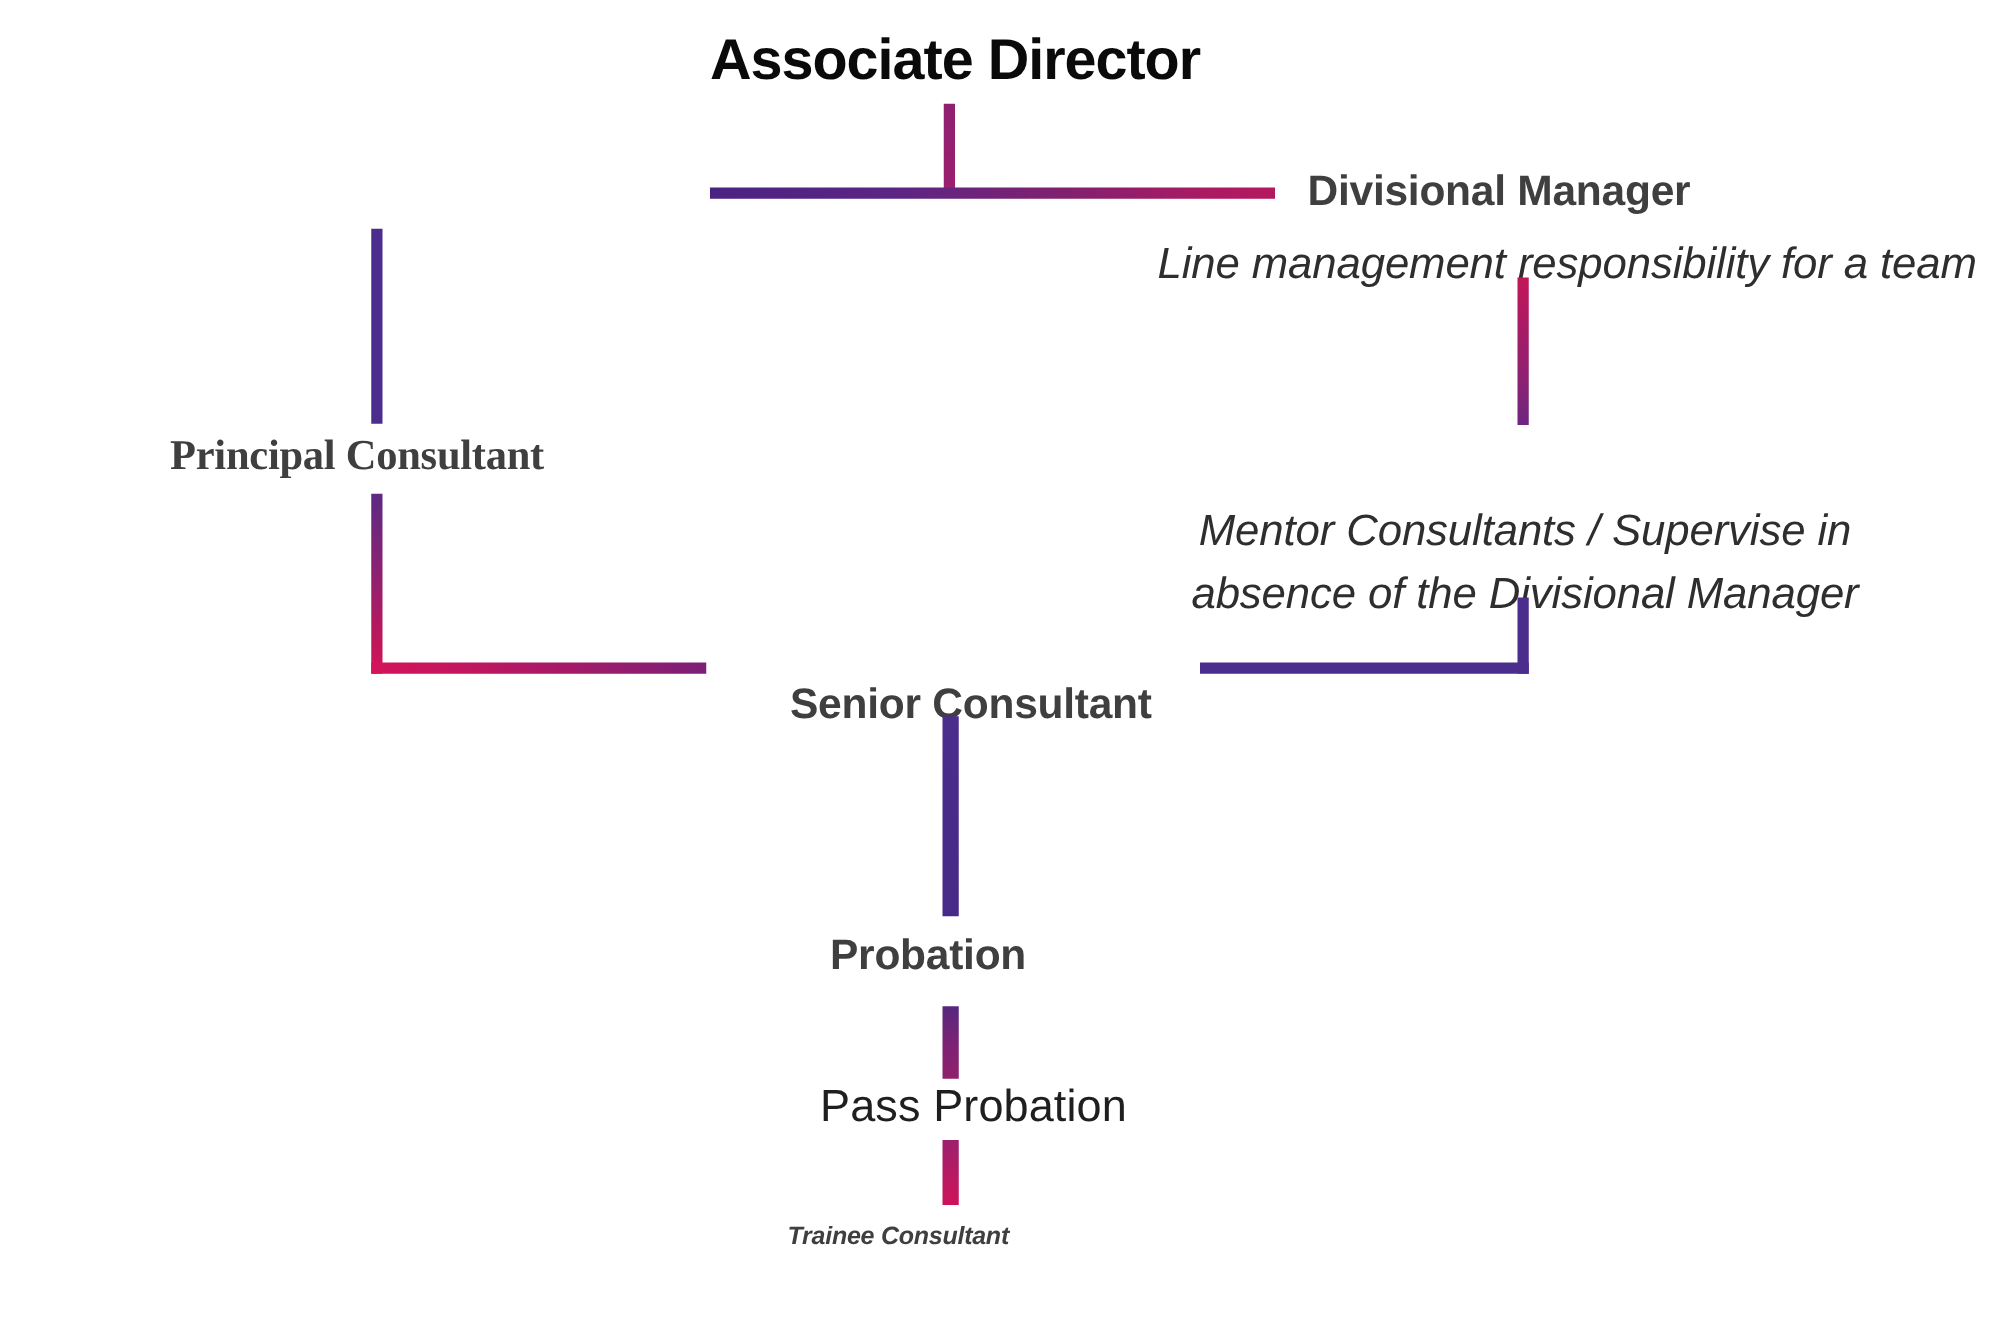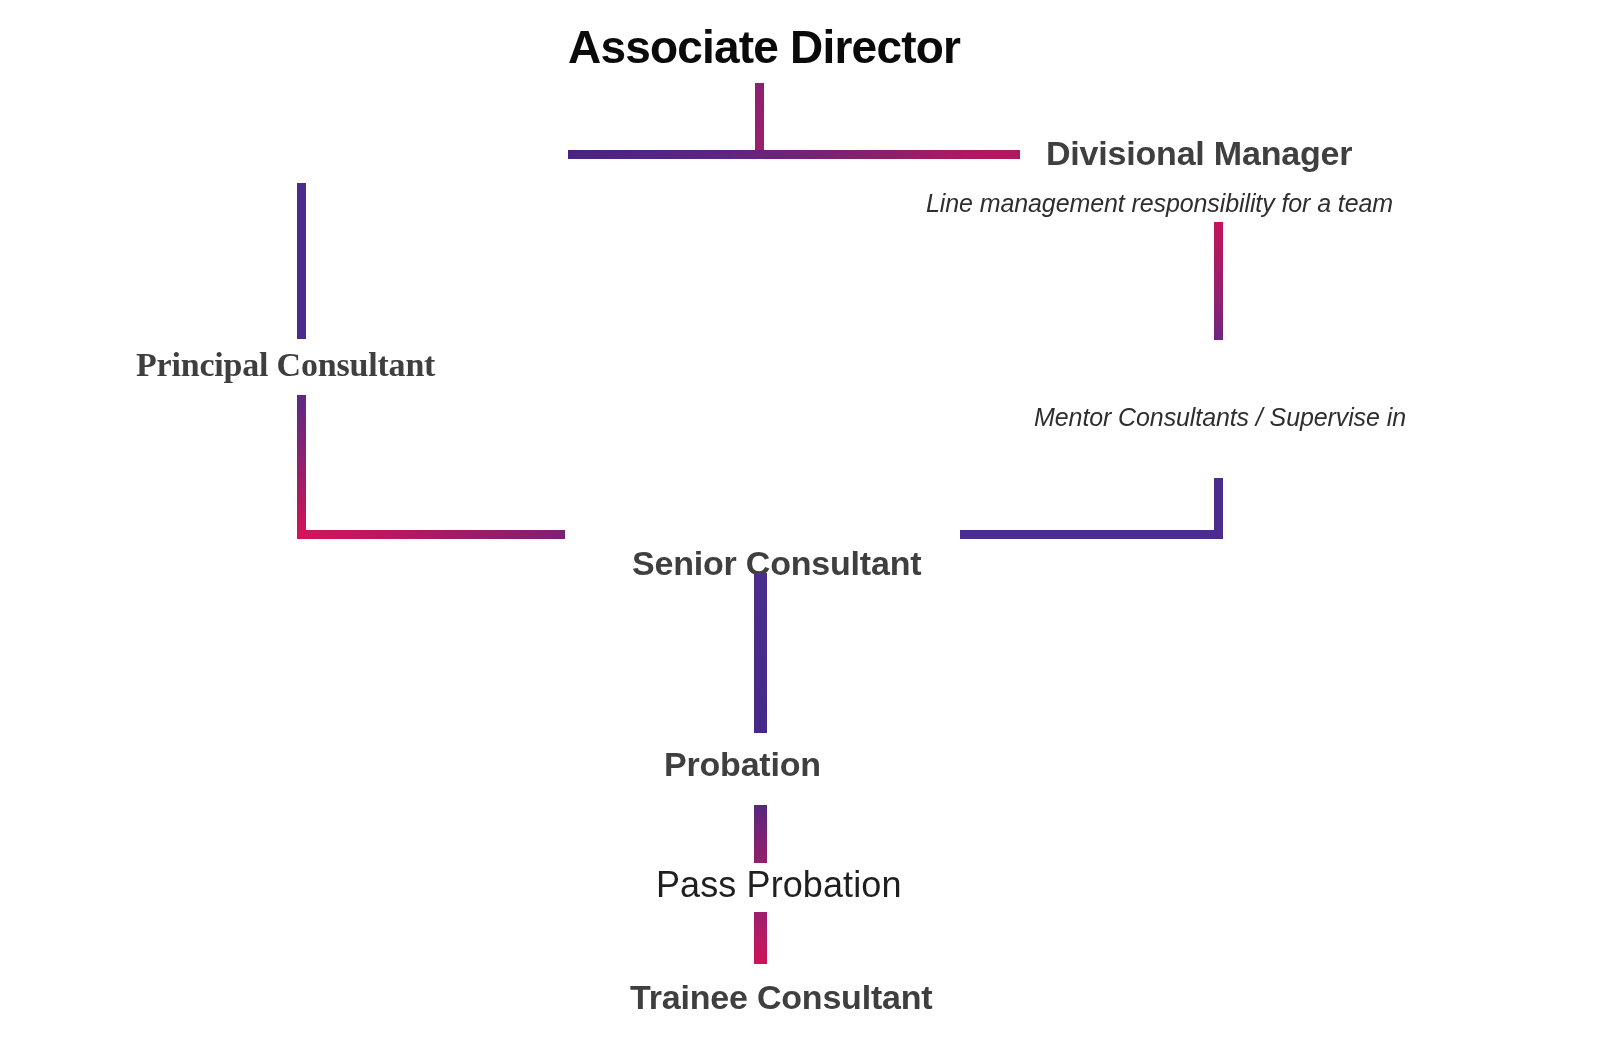--- a/index.html
+++ b/index.html
@@ -34,30 +34,31 @@
     color: #0a0a0a;
     font-size: 46px;
     letter-spacing: -0.8px;
   }
 
   .node-lg {
     font-size: 34px;
   }
 
   .node-sm {
-    font-size: 34px;
+    font-size: 20px;
+    font-style: italic;
   }
 
   .node-note {
     position: absolute;
     white-space: nowrap;
     font-style: italic;
     font-weight: normal;
     color: #2e2e2e;
-    font-size: 25px;
+    font-size: 35px;
     line-height: 1.42;
     letter-spacing: -0.1px;
   }
 
   .node-note.two-line {
     white-space: normal;
     text-align: center;
   }
 
   .node-plain {
@@ -99,21 +100,21 @@
 
   <div class="conn" style="left:297px; top:395px; width:9px; height:144px;
               background: linear-gradient(to bottom, #5c2a84 0%, #8e2170 45%, #c21659 85%, #d4145a 100%);"></div>
   <div class="conn" style="left:297px; top:530px; width:268px; height:9px;
               background: linear-gradient(to right, #d4145a 0%, #c01660 30%, #a11a69 62%, #7c2077 100%);"></div>
 
   <div class="conn" style="left:1214px; top:222px; width:9px; height:118px;
               background: linear-gradient(to bottom, #c21659 0%, #a81b66 35%, #8c2172 70%, #6e2680 100%);"></div>
 
 
-  <div class="node-note two-line" style="left:930px; top:400px; width:580px;"><span>Mentor Consultants / Supervise in</span><br></div>
+  <div class="node-note two-line" style="left:930px; top:400px; width:580px;"><span>Mentor Consultants / Supervise in</span><br><span>absence of the Divisional Manager</span></div>
 
   <div class="conn" style="left:1214px; top:478px; width:9px; height:61px;
               background:#4a2d8c;"></div>
   <div class="conn" style="left:960px; top:530px; width:263px; height:9px;
               background:#4a2d8c;"></div>
 
   <div class="node-label node-lg" style="left:632px; top:519px;margin-top:25px;">Senior Consultant</div>
 
   <div class="conn" style="left:754px; top:573px; width:13px; height:160px;
               background: linear-gradient(to bottom, #4a2d8c 0%, #472a87 100%);"></div>

